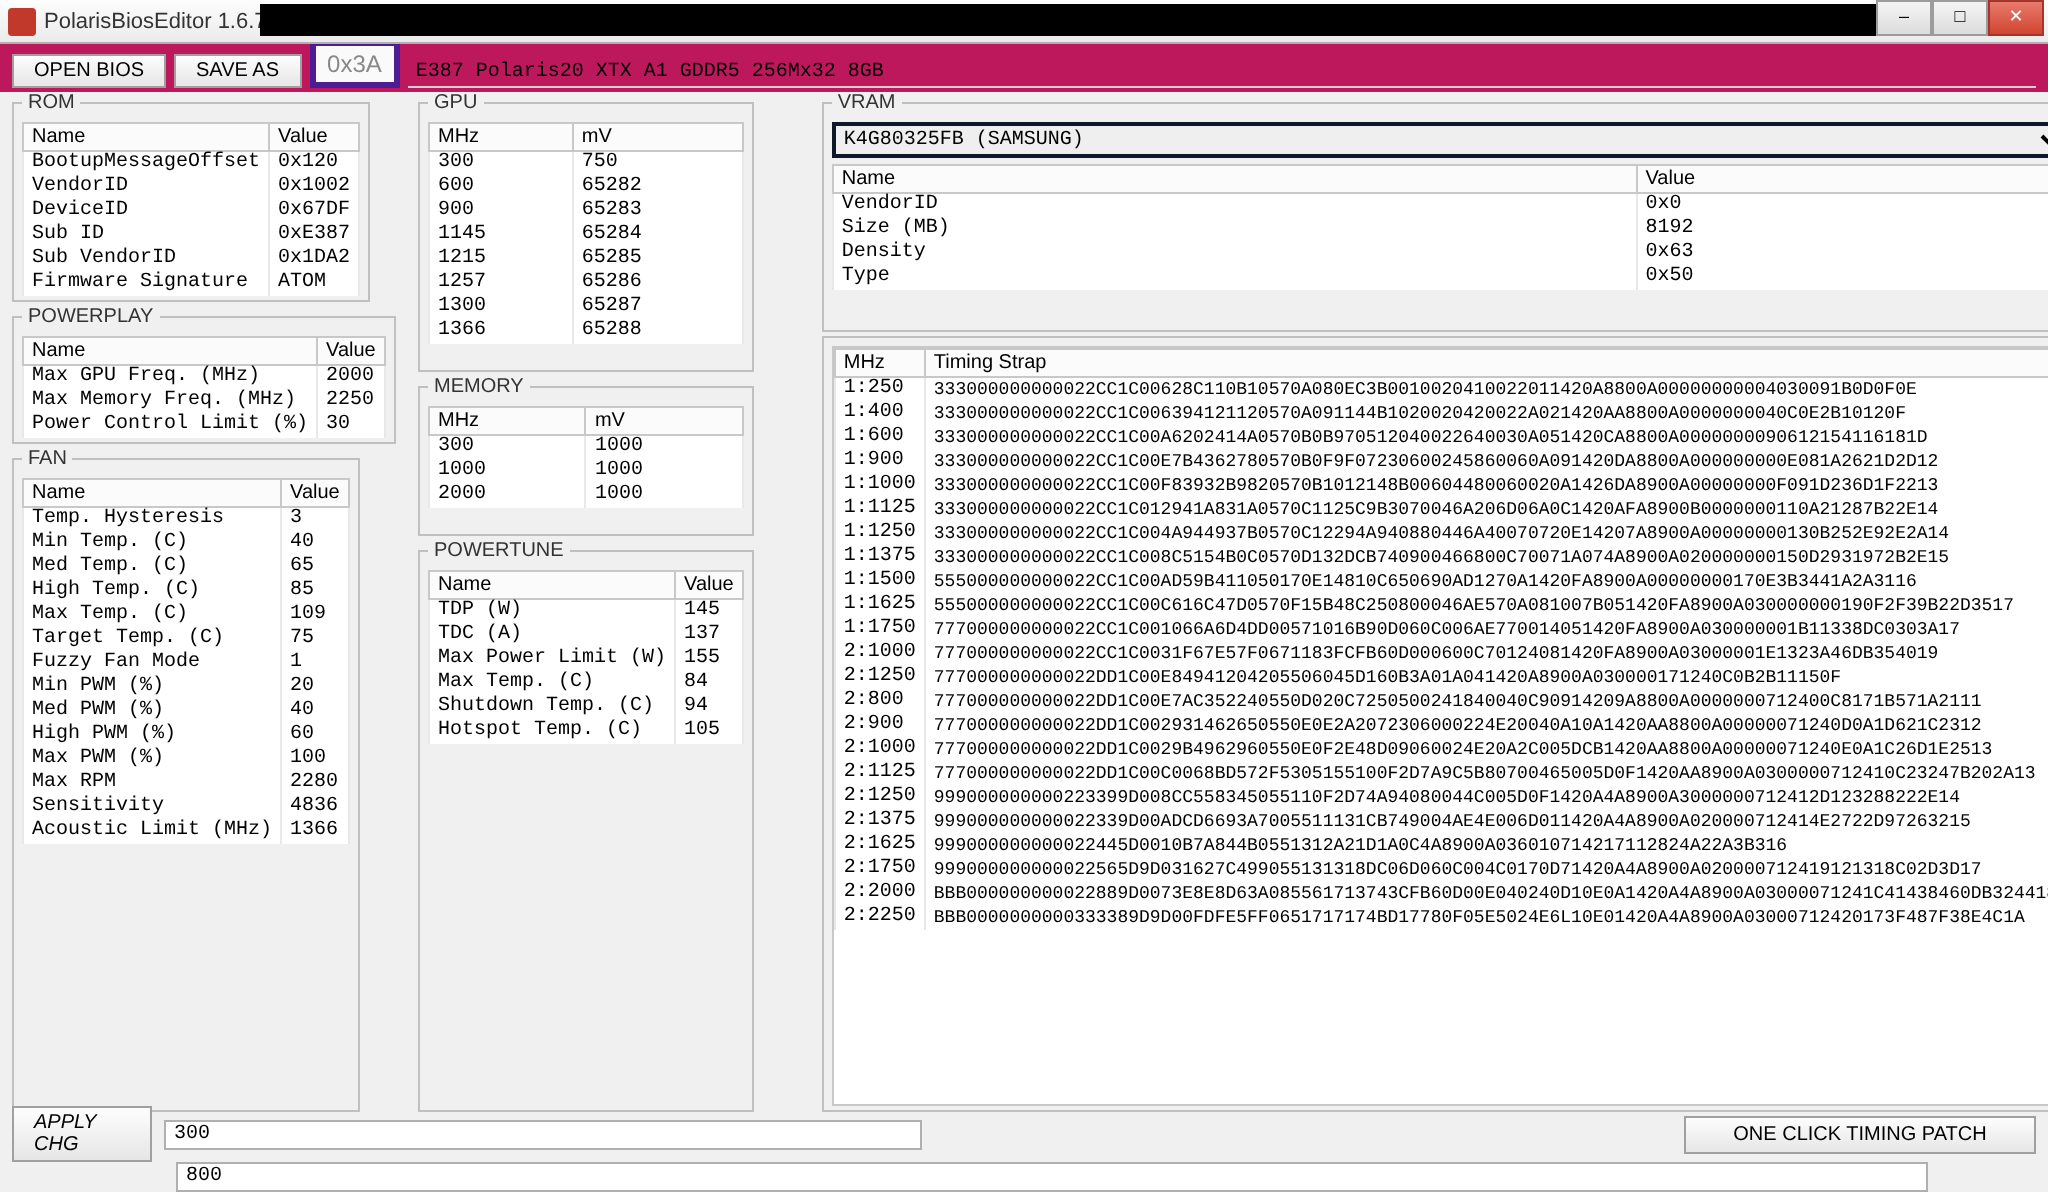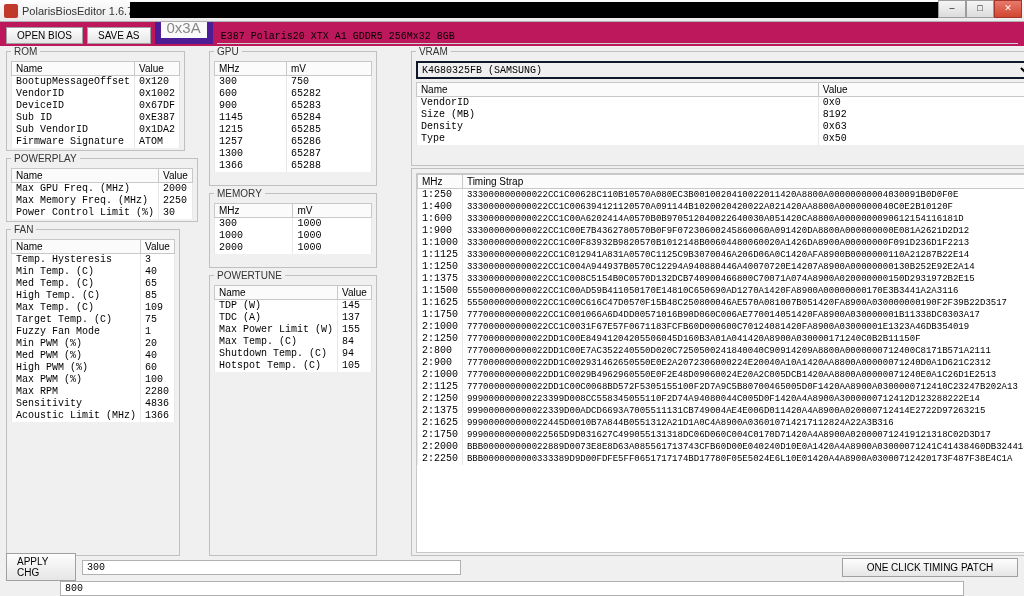--- a/index.html
+++ b/index.html
@@ -37,21 +37,21 @@
     padding: 2px 6px;
     background:#be185d;
   }
   .btn {
     border:1px solid #a0a0a0;
     background: linear-gradient(#fdfdfd,#e6e6e6);
     padding: 2px 10px;
     font-size: 10px;
     cursor:pointer;
   }
-  .hex-label { padding:2px 6px; border:6px solid #4c1d95; color:#888; font-size:15px; background:#fafafa;}
+  .hex-label { padding:2px 6px; border:3px solid #4c1d95; color:#888; font-size:12px; background:#fafafa;}
   .device-label {
     font-family: "Courier New", monospace;
     font-size:10px;
     flex:1; border-bottom:1px solid #d0d0d0; padding:1px 4px;
   }
   
   .content {
     display:flex; gap:6px;
     padding:0 6px;
     height: 510px;
@@ -107,21 +107,21 @@
     font-family:"Courier New",monospace; font-size:10px;
     padding:1px 4px;
   }
   .wide-btn {
     width:176px; text-align:center;
     border:1px solid #a0a0a0;
     background: linear-gradient(#fdfdfd,#e6e6e6);
     padding:3px 0; font-size:10px;
   }
   .bottom2 { height:20px; padding:0 60px; display:flex; align-items:center;}
-  .bottom2 .inputline { flex:1;}
+  .bottom2 .inputline { flex:1;margin-left:28px;}
 </style>
 </head>
 <body>
 
 <div class="titlebar">
   <div class="app-icon"></div>
   <div class="title-text">PolarisBiosEditor 1.6.7</div>
   <div class="title-blackbar"></div>
   <div class="win-controls">
     <div class="win-btn">–</div>
@@ -505,20 +505,20 @@
                 <td class="timing-cell">BBB0000000000333389D9D00FDFE5FF0651717174BD17780F05E5024E6L10E01420A4A8900A03000712420173F487F38E4C1A</td>
               </tr>
             </tbody>
           </table>
       </div>
     </fieldset>
   </div>
 </div>
 
 <div class="bottom1">
-  <div class="btn" style="width:70px;text-align:left;">APPLY CHG</div>
+  <div class="btn" style="width:70px;text-align:left;font-style:italic;">APPLY CHG</div>
   <input class="inputline" style="max-width: 520px;" value="300">
   <div style="flex:1"></div>
   <div class="wide-btn">ONE CLICK TIMING PATCH</div>
 </div>
 <div class="bottom2">
   <input class="inputline" value="800" style="">
 </div>
 
 </body></html>

